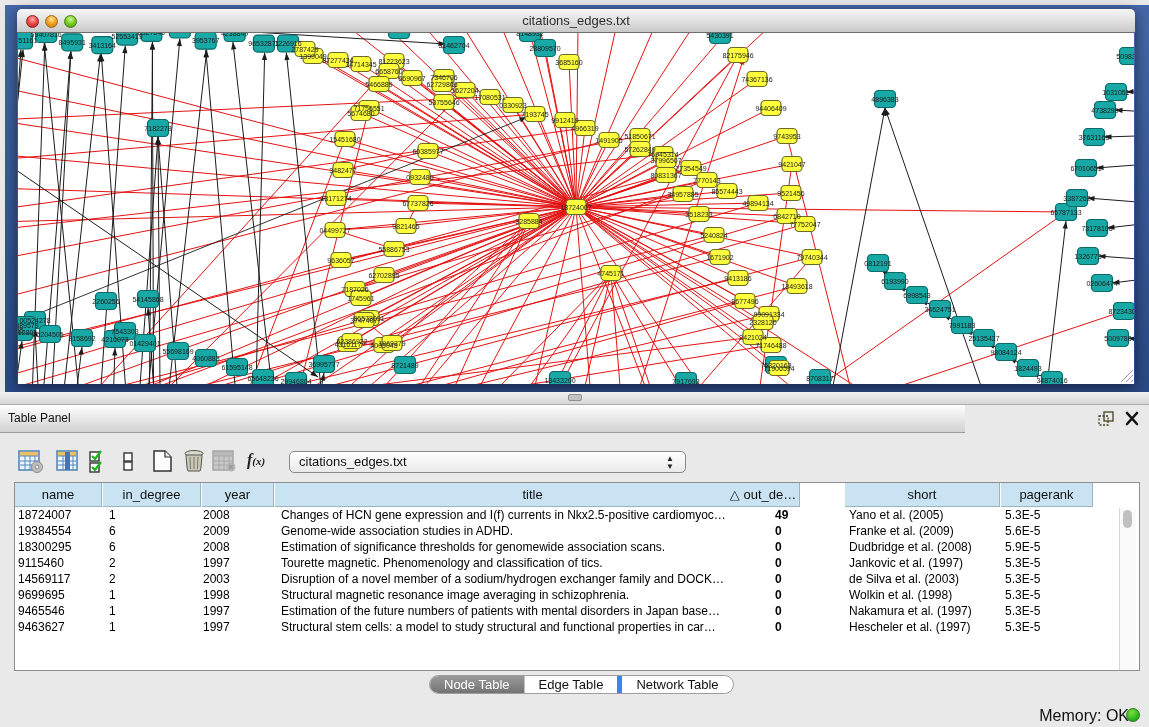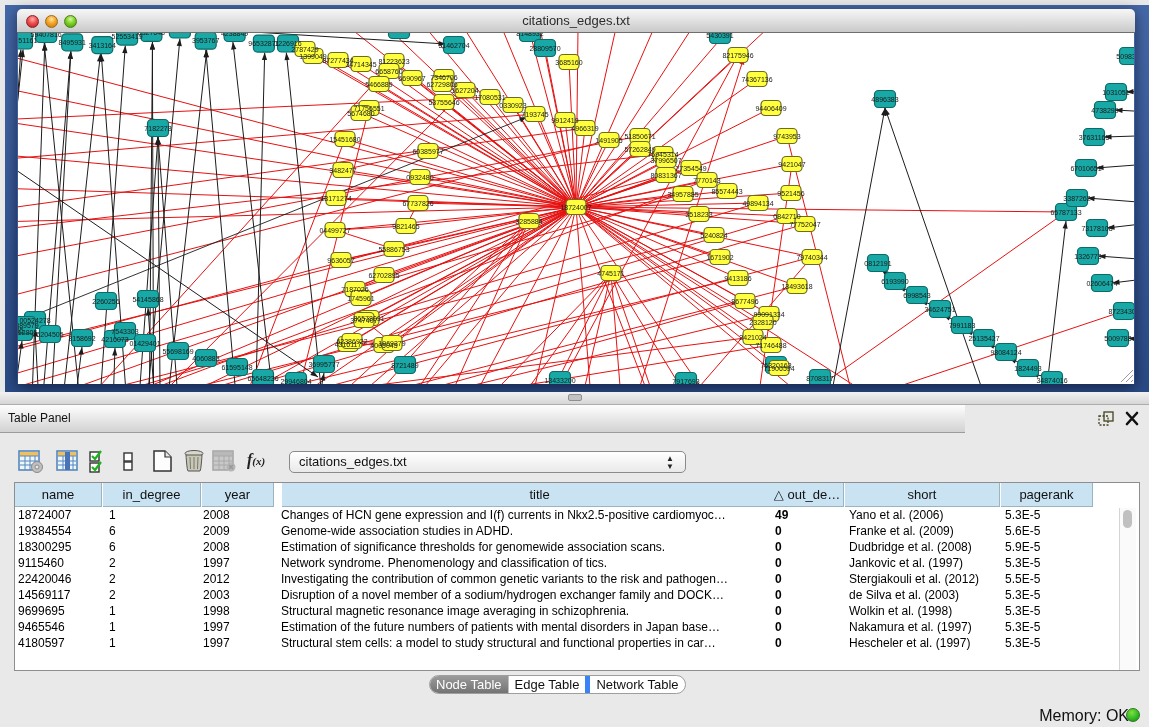--- a/index.html
+++ b/index.html
@@ -49,21 +49,21 @@
 .tr .c1 { width:94px; }
 .tr .c2 { width:78px; }
 .tr .c3 { width:494px; }
 .tr .c4 { width:74px; }
 .tr .c5 { width:156px; }
 .tr .c6 { width:90px; }
 .vsb { position:absolute; right:3px; top:25px; width:17px; height:162px; background:#fafafa; border-left:1px solid #d5d5d5; }
 .vsb .thumb { position:absolute; left:3px; top:2px; width:9px; height:18px; background:#c0c0c0; border-radius:5px; }
 .tabs { position:absolute; left:429px; top:675px; height:19px; border:1px solid #9e9e9e;
   border-radius:10px; overflow:hidden; background:#fff; font-size:13px; color:#111; }
-.tab { display:inline-block; height:19px; line-height:18px; padding:0 6px; vertical-align:top; }
+.tab { display:inline-block; height:19px; line-height:18px; padding:0 14px; vertical-align:top; }
 .tab.sel { background:linear-gradient(180deg,#9a9a9a,#6f6f6f); color:#fff; }
 .tab.mid { border-left:1px solid #c0c0c0; border-right:5px solid #3b82f6; }
 .status { position:absolute; right:20px; top:708px; font-size:16px; color:#111; line-height:16px; }
 .led { position:absolute; right:9px; top:708px; width:14px; height:14px; border-radius:50%;
   background:radial-gradient(circle at 40% 30%, #7fe040 0%, #2eb522 60%, #168a10 100%); border:1px solid #2a7a1a; }
 </style></head>
 <body>
 <div class="desktop"></div>
 <div class="window">
   <div class="titlebar">citations_edges.txt
@@ -795,35 +795,34 @@
     <circle cx="19" cy="17" r="4.5" fill="#b5b5b5"></circle>
     <path d="M17 15 L21 19 M21 15 L17 19" stroke="#999" stroke-width="1.6"></path>
   </svg>
 <div style="position:absolute;left:247px;top:451px;width:30px;height:22px;font-family:'Liberation Serif',serif;font-style:italic;font-weight:bold;font-size:16px;color:#222">f<span style="font-size:11px">(x)</span></div>
 <div class="combo">citations_edges.txt<span class="arr">▲<br>▼</span></div>
 <div class="tablewrap">
   <div class="thead">
     <div class="th" style="left:0;width:87px">name</div>
     <div class="th" style="left:88px;width:98px">in_degree</div>
     <div class="th" style="left:187px;width:72px">year</div>
-    <div class="th" style="left:267px;width:516px">title</div>
-    <div class="th" style="left:756px;width:73px">△ out_de…</div>
+    <div class="th" style="left:260px;width:516px">title</div>
+    <div class="th" style="left:712px;width:73px">△ out_de…</div>
     <div class="th" style="left:830px;width:155px">short</div>
     <div class="th" style="left:986px;width:92px">pagerank</div>
   </div>
   <div class="tbody">
-      <div class="tr"><div class="c c0">18724007</div><div class="c c1">1</div><div class="c c2">2008</div><div class="c c3">Changes of HCN gene expression and I(f) currents in Nkx2.5‑positive cardiomyoc…</div><div class="c c4">49</div><div class="c c5">Yano et al. (2006)</div><div class="c c6">5.3E-5</div></div>
+      <div class="tr"><div class="c c0">18724007</div><div class="c c1">1</div><div class="c c2">2008</div><div class="c c3">Changes of HCN gene expression and I(f) currents in Nkx2.5‑positive cardiomyoc…</div><div class="c c4">49</div><div class="c c5">Yano et al. (2005)</div><div class="c c6">5.3E-5</div></div>
       <div class="tr"><div class="c c0">19384554</div><div class="c c1">6</div><div class="c c2">2009</div><div class="c c3">Genome‑wide association studies in ADHD.</div><div class="c c4">0</div><div class="c c5">Franke et al. (2009)</div><div class="c c6">5.6E-5</div></div>
       <div class="tr"><div class="c c0">18300295</div><div class="c c1">6</div><div class="c c2">2008</div><div class="c c3">Estimation of significance thresholds for genomewide association scans.</div><div class="c c4">0</div><div class="c c5">Dudbridge et al. (2008)</div><div class="c c6">5.9E-5</div></div>
-      <div class="tr"><div class="c c0">9115460</div><div class="c c1">2</div><div class="c c2">1997</div><div class="c c3">Network syndrome. Phenomenology and classification of tics.</div><div class="c c4">0</div><div class="c c5">Jankovic et al. (1997)</div><div class="c c6">5.3E-5</div></div>
-      <div class="tr"><div class="c c0">22420046</div><div class="c c1">2</div><div class="c c2">2012</div><div class="c c3">Investigating the contribution of common genetic variants to the risk and pathogen…</div><div class="c c4">0</div><div class="c c5">Stergiakouli et al. (2012)</div><div class="c c6">5.5E-5</div></div>
+      <div class="tr"><div class="c c0">9115460</div><div class="c c1">2</div><div class="c c2">1997</div><div class="c c3">Tourette magnetic. Phenomenology and classification of tics.</div><div class="c c4">0</div><div class="c c5">Jankovic et al. (1997)</div><div class="c c6">5.3E-5</div></div>
       <div class="tr"><div class="c c0">14569117</div><div class="c c1">2</div><div class="c c2">2003</div><div class="c c3">Disruption of a novel member of a sodium/hydrogen exchanger family and DOCK…</div><div class="c c4">0</div><div class="c c5">de Silva et al. (2003)</div><div class="c c6">5.3E-5</div></div>
       <div class="tr"><div class="c c0">9699695</div><div class="c c1">1</div><div class="c c2">1998</div><div class="c c3">Structural magnetic resonance image averaging in schizophrenia.</div><div class="c c4">0</div><div class="c c5">Wolkin et al. (1998)</div><div class="c c6">5.3E-5</div></div>
       <div class="tr"><div class="c c0">9465546</div><div class="c c1">1</div><div class="c c2">1997</div><div class="c c3">Estimation of the future numbers of patients with mental disorders in Japan base…</div><div class="c c4">0</div><div class="c c5">Nakamura et al. (1997)</div><div class="c c6">5.3E-5</div></div>
-      <div class="tr"><div class="c c0">4180597</div><div class="c c1">1</div><div class="c c2">1997</div><div class="c c3">Structural stem cells: a model to study structural and functional properties in car…</div><div class="c c4">0</div><div class="c c5">Hescheler et al. (1997)</div><div class="c c6">5.3E-5</div></div>
+      <div class="tr"><div class="c c0">9463627</div><div class="c c1">1</div><div class="c c2">1997</div><div class="c c3">Structural stem cells: a model to study structural and functional properties in car…</div><div class="c c4">0</div><div class="c c5">Hescheler et al. (1997)</div><div class="c c6">5.3E-5</div></div>
     </div>
   <div class="vsb">
       <div class="thumb"></div>
     </div>
 </div>
 <div class="tabs"><span class="tab sel">Node Table</span><span class="tab mid">Edge Table</span><span class="tab">Network Table</span></div>
 <div class="status">Memory: OK</div>
 <div class="led"></div>
 
 </body></html>

